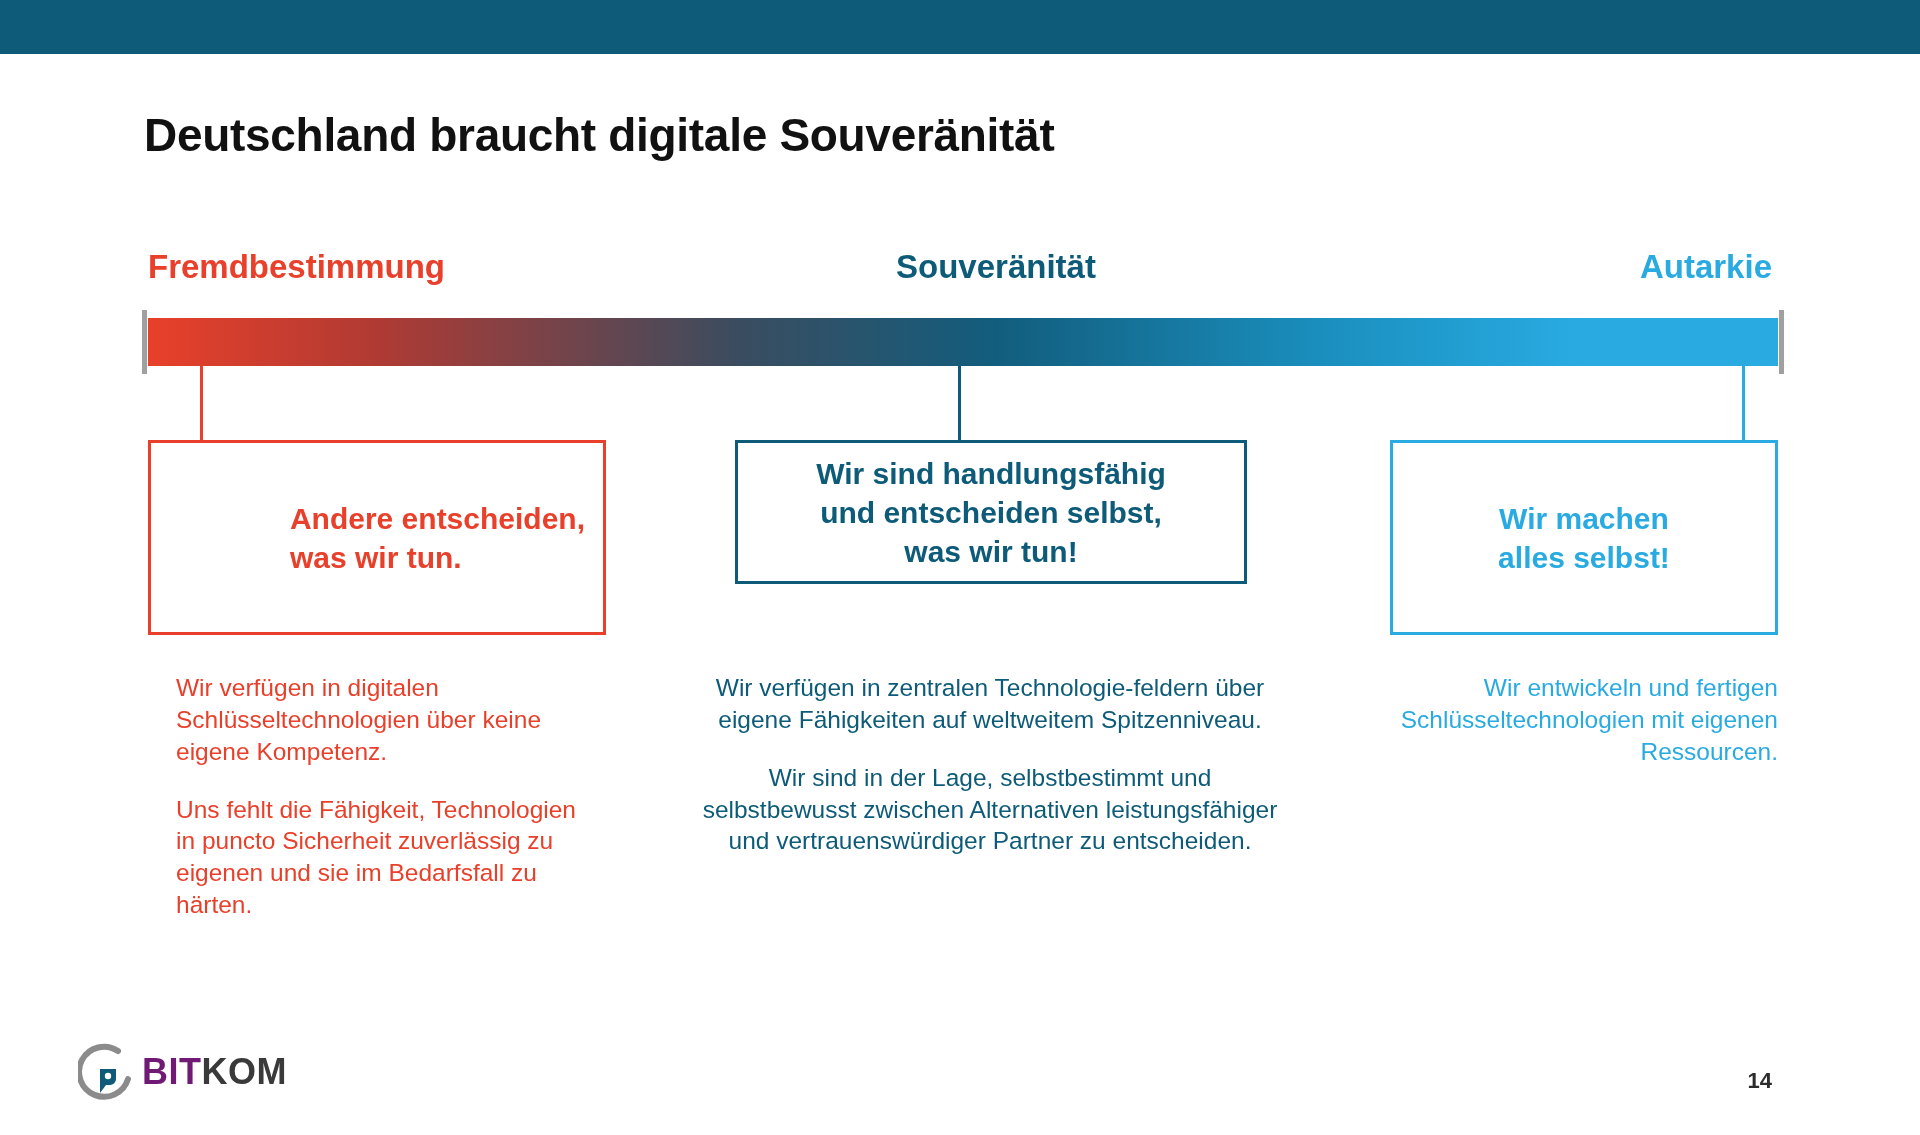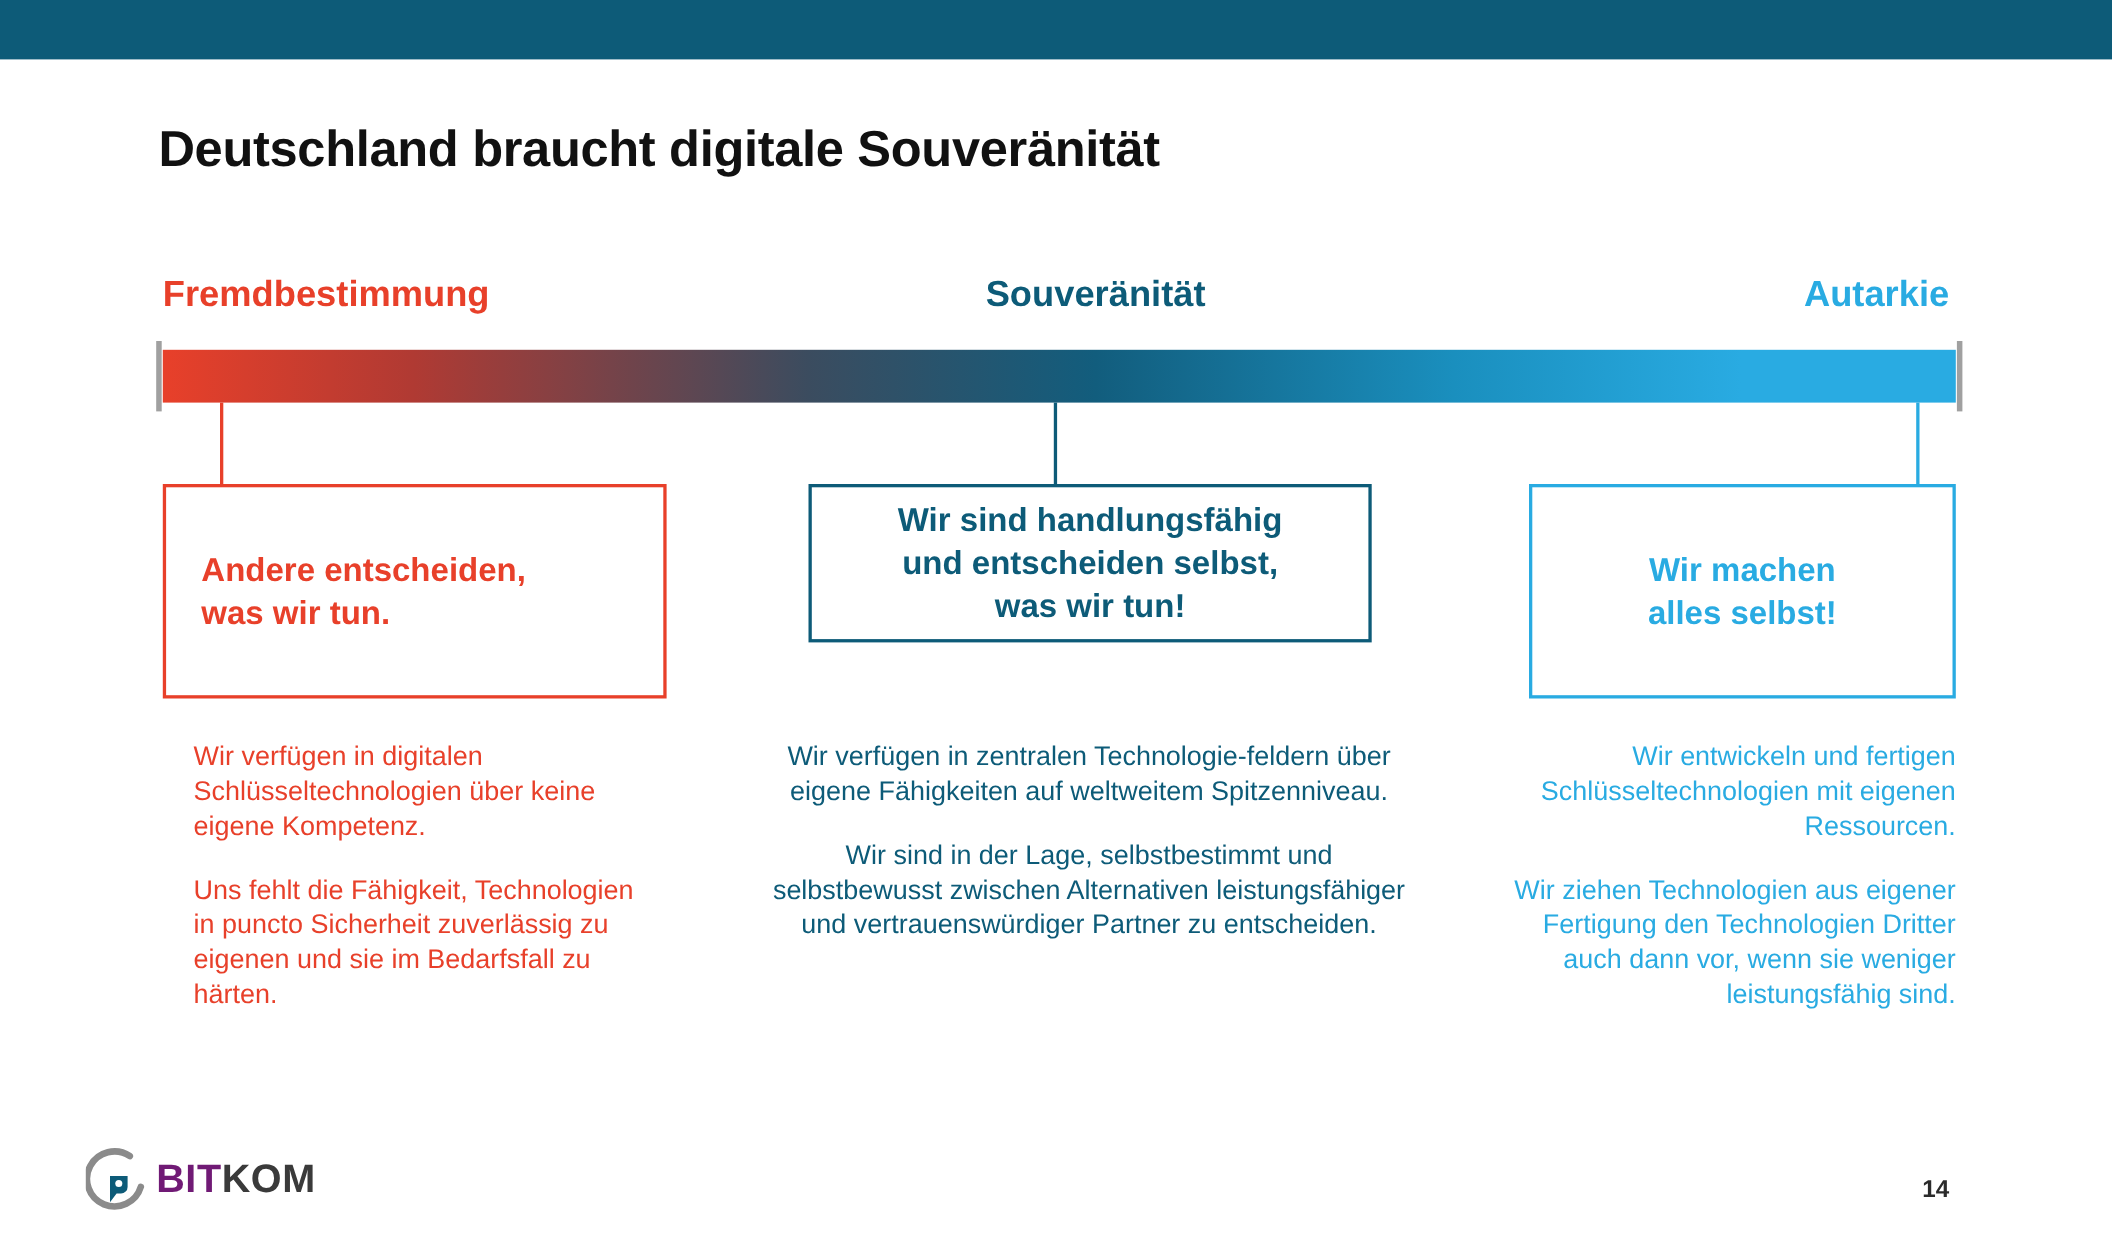--- a/index.html
+++ b/index.html
@@ -98,21 +98,21 @@
     justify-content: center;
     text-align: center;
     font-weight: bold;
     font-size: 30px;
     line-height: 1.30;
     padding: 10px 18px;
   }
   .box.b1 {
     left: 148px; width: 458px; height: 195px;
     border-color: #e8402a; color: #e8402a;
-    justify-content: flex-start; text-align: left;
+    justify-content: flex-end; text-align: left;
   }
   .box.b2 {
     left: 735px; width: 512px; height: 144px;
     border-color: #0d5b78; color: #0d5b78;
   }
   .box.b3 {
     left: 1390px; width: 388px; height: 195px;
     border-color: #29abe2; color: #29abe2; text-align: center;
   }
 
@@ -203,21 +203,20 @@
     <p>Uns fehlt die Fähigkeit, Technologien in puncto Sicherheit zuverlässig zu eigenen und sie im Bedarfsfall zu härten.</p>
   </div>
 
   <div class="para-col p2">
     <p>Wir verfügen in zentralen Technologie-feldern über eigene Fähigkeiten auf weltweitem Spitzenniveau.</p>
     <p>Wir sind in der Lage, selbstbestimmt und selbstbewusst zwischen Alternativen leistungsfähiger und vertrauenswürdiger Partner zu entscheiden.</p>
   </div>
 
   <div class="para-col p3">
     <p>Wir entwickeln und fertigen Schlüsseltechnologien mit eigenen Ressourcen.</p>
-    <p>Wir ziehen Technologien aus eigener Fertigung den Technologien Dritter auch dann vor, wenn sie weniger leistungsfähig sind.</p>
   </div>
 
   <div class="logo">
     <svg width="58" height="58" viewBox="0 0 58 58">
       <path d="M40 8 A25 25 0 1 0 50 36" fill="none" stroke="#8b8b8b" stroke-width="6" stroke-linecap="round"></path>
       <path d="M22 26 h16 v10 a6 6 0 0 1 -6 6 h-4 l-6 8 z" fill="#0d5b78"></path>
       <circle cx="30" cy="33" r="3.2" fill="#ffffff"></circle>
     </svg>
     <div class="logo-text">
       <span class="bit">BIT</span><span class="kom">KOM</span>

